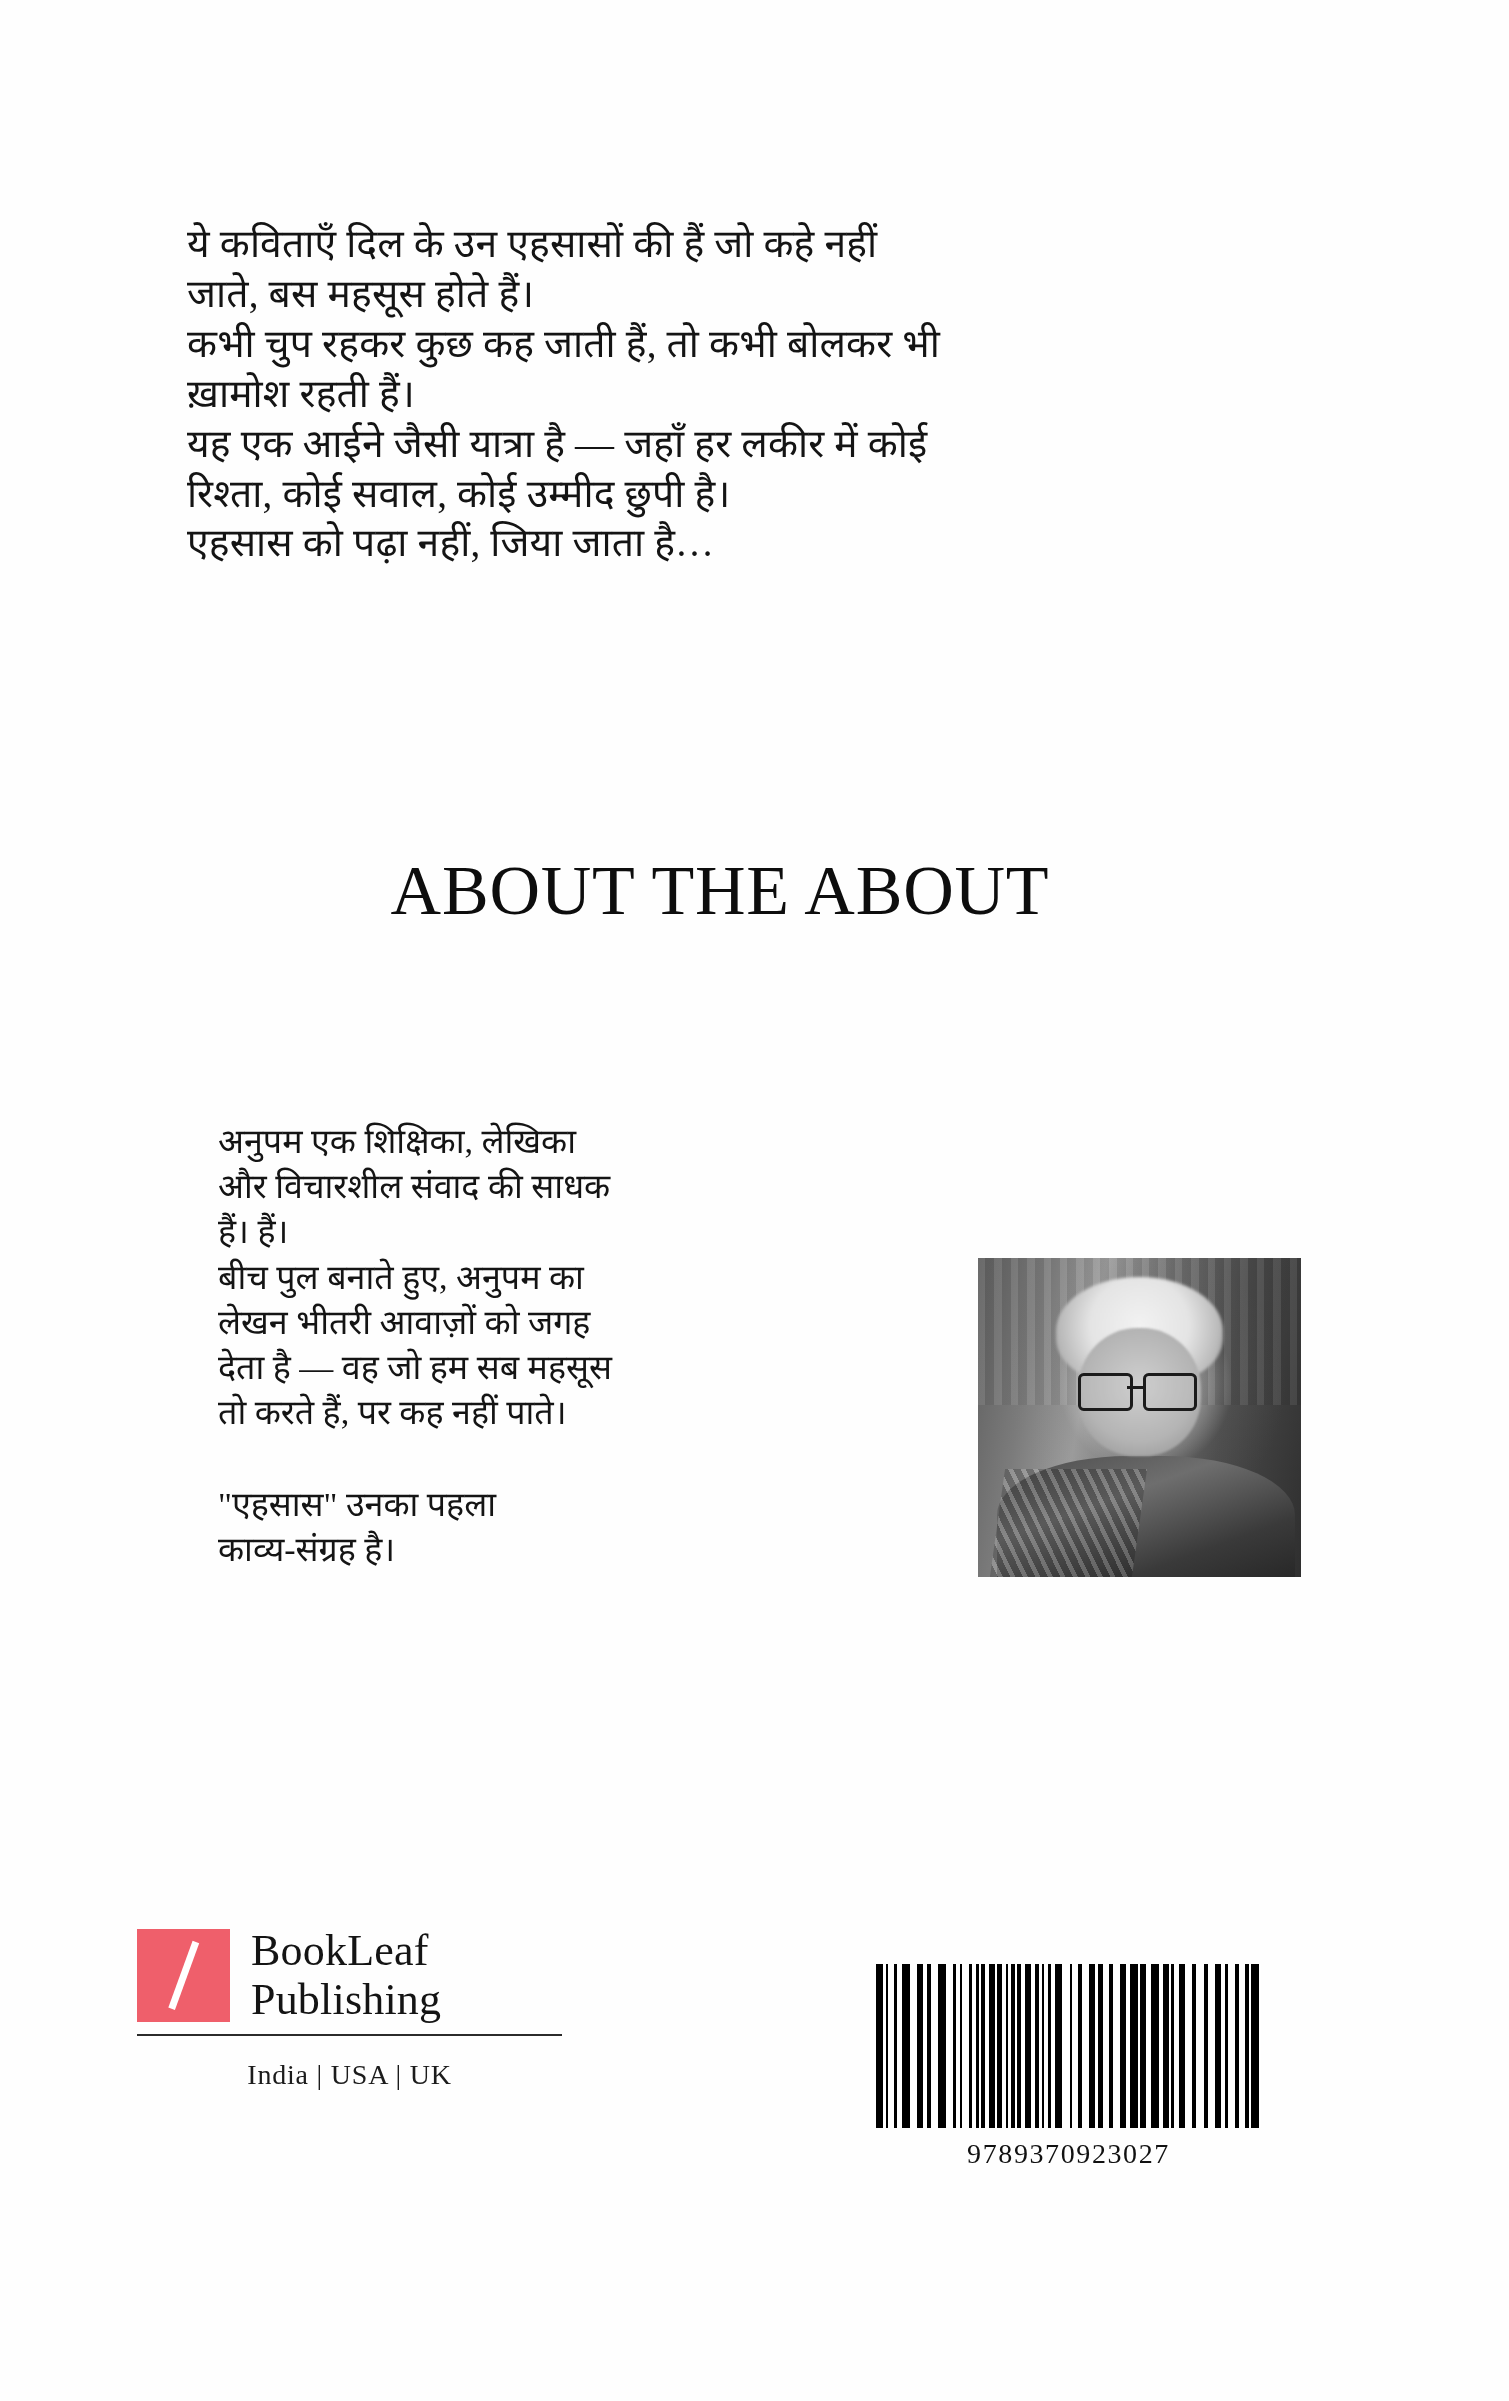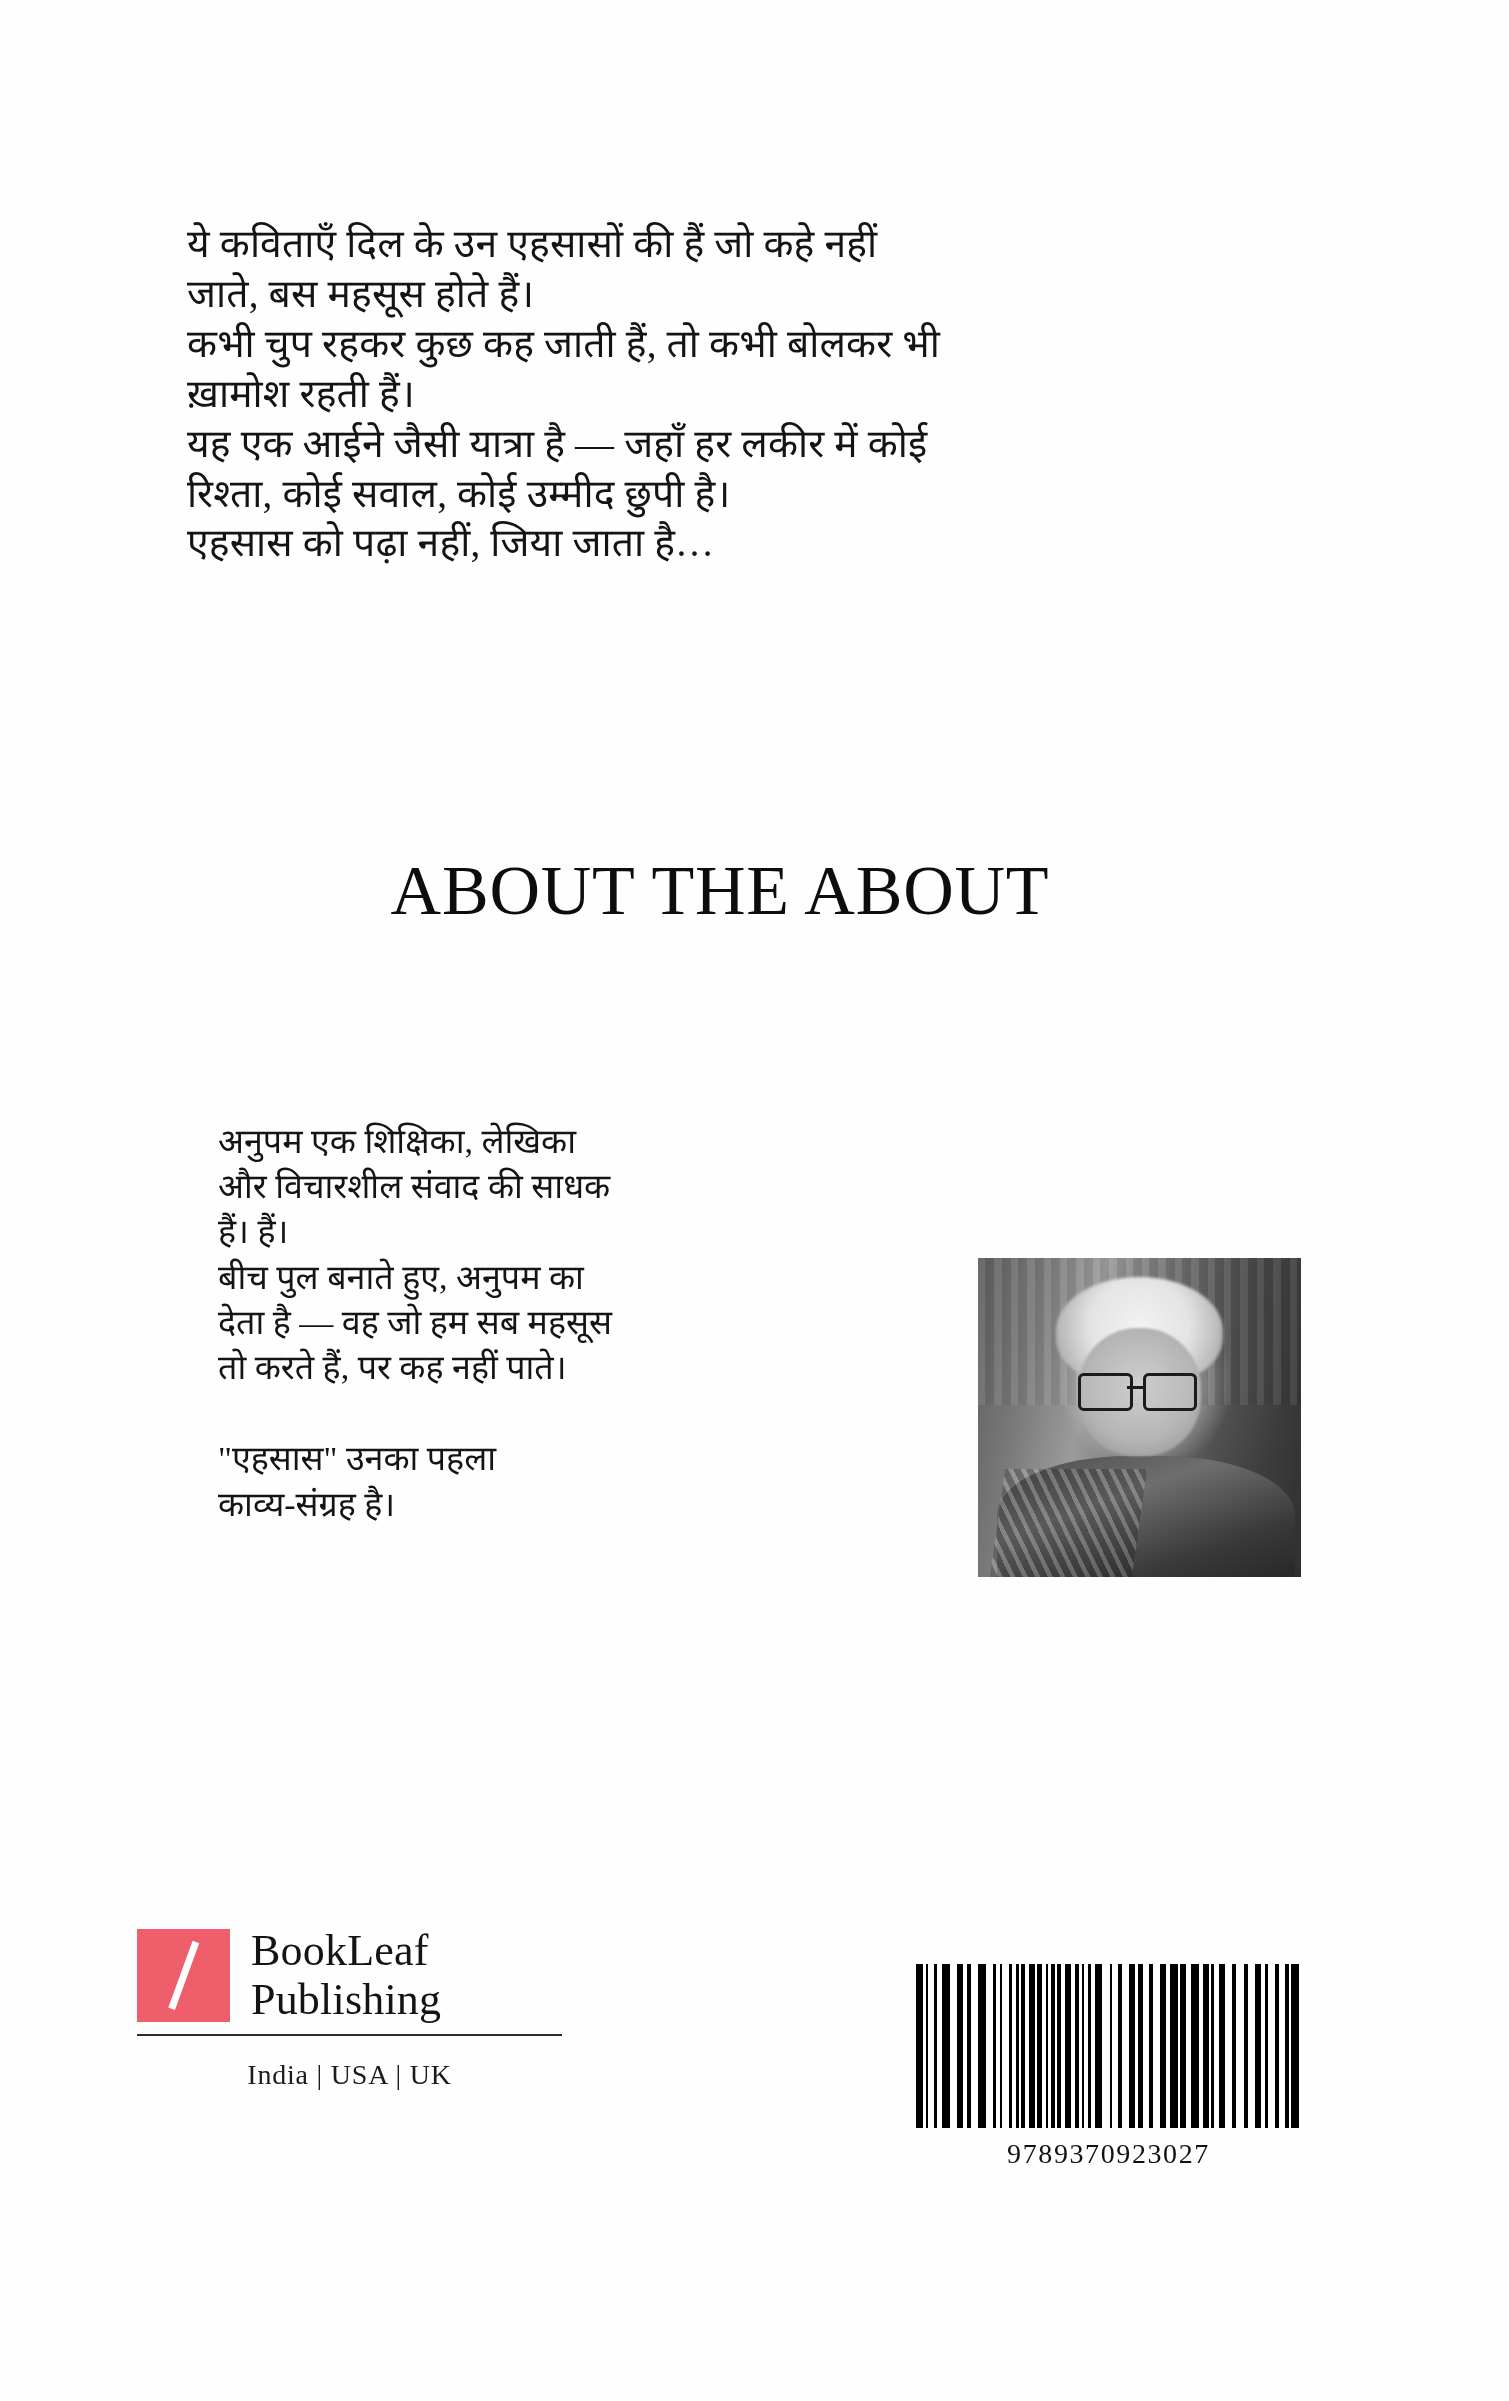--- a/index.html
+++ b/index.html
@@ -194,21 +194,21 @@
     text-align: center;
     font-family: "Liberation Serif", serif;
     font-size: 28px;
     color: #1b1b1b;
     letter-spacing: 0.8px;
   }
 
   
   .barcode-wrap {
     position: absolute;
-    left: 916px;
+    left: 876px;
     top: 1964px;
     width: 385px;
   }
   .barcode {
     height: 164px;
     display: flex;
     align-items: stretch;
     gap: 0;
     background: #ffffff;
   }
@@ -241,20 +241,21 @@
     <div class="blurb-line">एहसास को पढ़ा नहीं, जिया जाता है…</div>
   </div>
 
   <div class="about-heading">ABOUT THE ABOUT</div>
 
   <div class="bio">
     <div class="bio-line">अनुपम एक शिक्षिका, लेखिका</div>
     <div class="bio-line">और विचारशील संवाद की साधक</div>
     <div class="bio-line">हैं। हैं।</div>
     <div class="bio-line">बीच पुल बनाते हुए, अनुपम का</div>
+    <div class="bio-line">लेखन भीतरी आवाज़ों को जगह</div>
     <div class="bio-line">देता है — वह जो हम सब महसूस</div>
     <div class="bio-line">तो करते हैं, पर कह नहीं पाते।</div>
     <div class="bio-gap"></div>
     <div class="bio-line">"एहसास" उनका पहला</div>
     <div class="bio-line">काव्य-संग्रह है।</div>
   </div>
 
   <div class="author-photo">
     <div class="photo-inner"></div>
     <div class="photo-shelf"></div>

